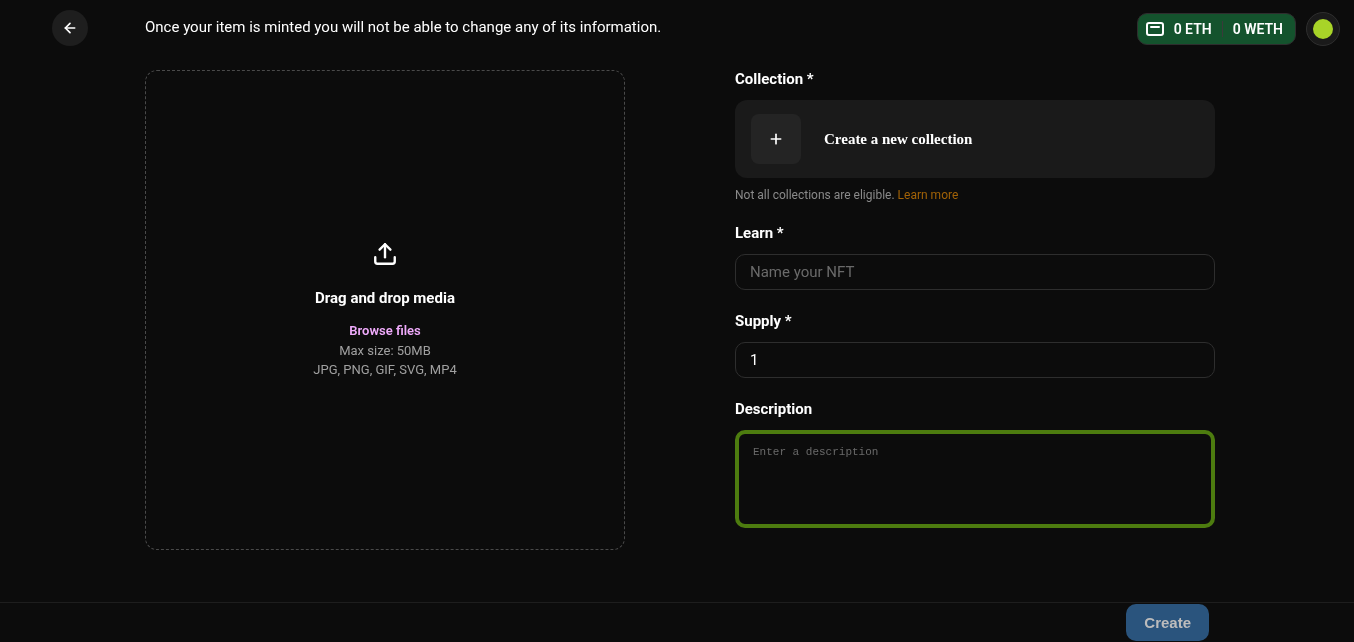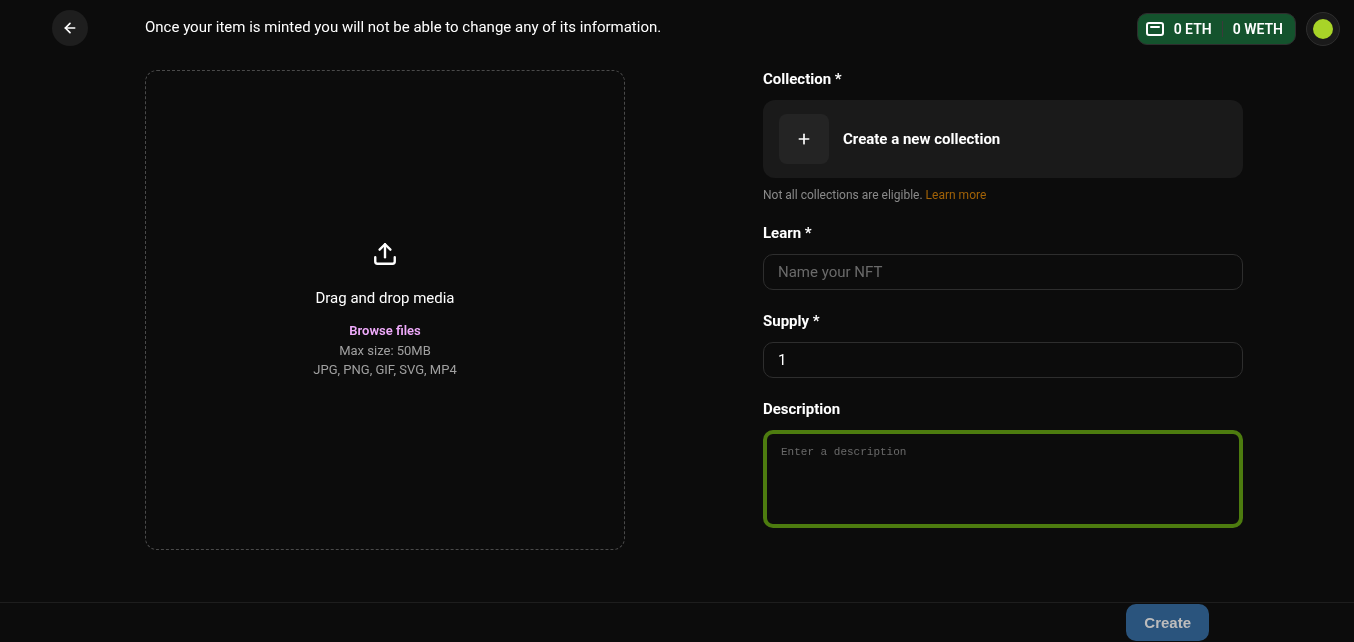--- a/index.html
+++ b/index.html
@@ -105,39 +105,38 @@
     }
     .columns {
       display: flex;
       gap: 110px;
     }
     .left-col {
       flex: 0 0 480px;
     }
     .right-col {
       flex: 0 0 480px;
-      margin-left: 28px;
     }
     .dropzone {
       width: 480px;
       height: 480px;
       border: 1px dashed #4a4a4a;
       border-radius: 12px;
       display: flex;
       flex-direction: column;
       align-items: center;
       justify-content: center;
       text-align: center;
     }
     .upload-icon-wrap {
       margin-bottom: 18px;
     }
     .drop-title {
       font-size: 15px;
-      font-weight: 400;
+      font-weight: 700;
       margin-bottom: 16px;
     }
     .browse-link {
       color: #f0abfc;
       font-size: 13px;
       font-weight: 600;
       cursor: pointer;
       margin-bottom: 4px;
     }
     .drop-hint {
@@ -153,22 +152,23 @@
       font-weight: 700;
       margin-bottom: 12px;
       display: block;
     }
     .collection-card {
       background: #1a1a1a;
       border-radius: 12px;
       padding: 14px 16px;
       display: flex;
       align-items: center;
-      gap: 14px;
-      cursor: pointer;
+      gap: 23px;
+      cursor: pointer;
+      font-family: Liberation Serif, serif;
     }
     .plus-box {
       width: 50px;
       height: 50px;
       background: #242424;
       border-radius: 8px;
       display: flex;
       align-items: center;
       justify-content: center;
     }

